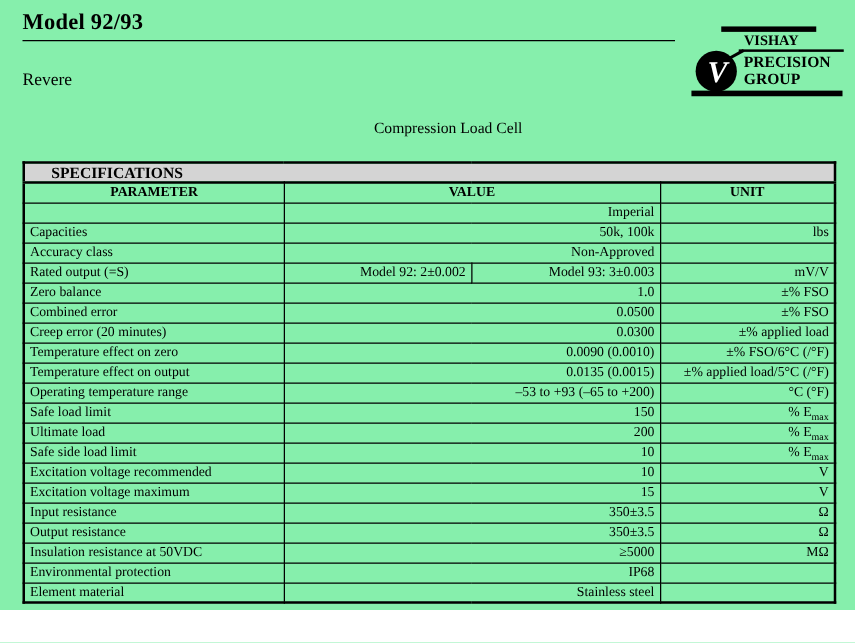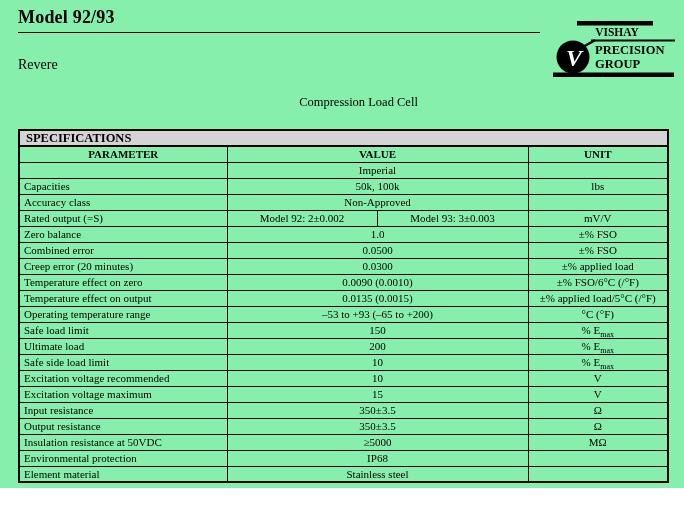--- a/index.html
+++ b/index.html
@@ -37,25 +37,25 @@
   }
   .spec-table td, .spec-table th {
     border: 1px solid #000;
     font-size: 11px; line-height: 14px; height: 16px;
     padding: 0 4px; overflow: hidden; white-space: nowrap;
     font-weight: normal;
   }
   .section-row th {
     background: #d4d4d4;
     text-align: left; font-size: 12.5px; font-weight: bold;
-    border-bottom: 2px solid #000; padding-left: 6px;
+    border-bottom: 2px solid #000; padding-left: 21px;
   }
   .col-header-row th { font-weight: bold; text-align: center; }
   .cell-param { font-weight: bold; text-align: left; }
-  .cell-val, .cell-unit { text-align: center; }
+  .cell-val, .cell-unit { text-align: right; }
   .cell-unit sub { font-size: 8px; line-height: 0; }
   .footnote {
     position: absolute; left: 18px; top: 499px;
     font-size: 11.5px;
     padding-left: 16px;
   }
 </style>
 </head>
 <body>
 

